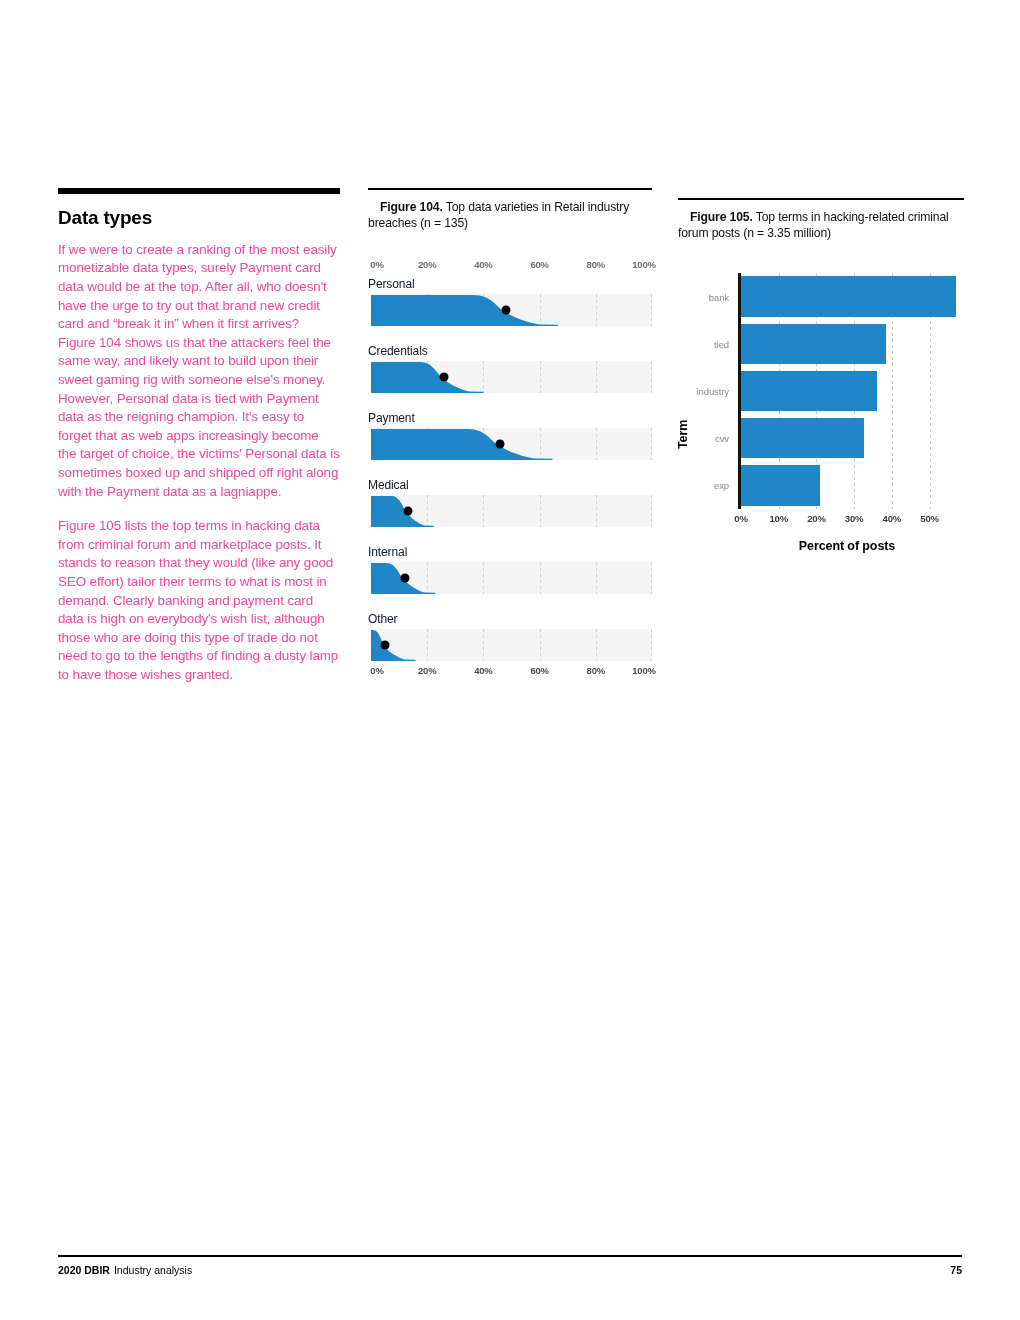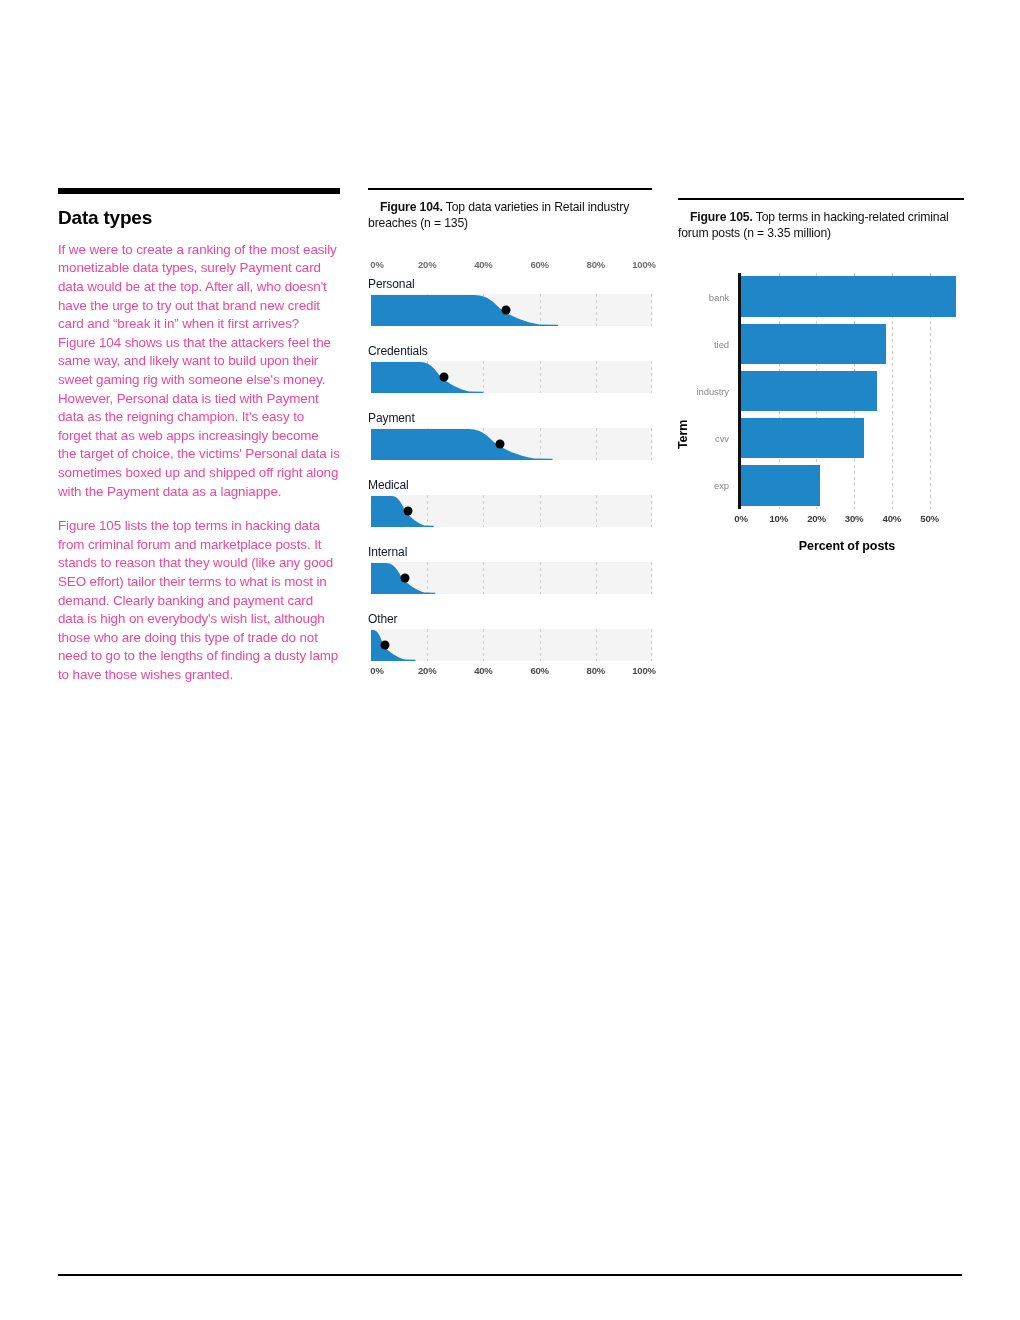--- a/index.html
+++ b/index.html
@@ -288,15 +288,19 @@
           <div class="tk" style="left: 116.158px;">30%</div>
           <div class="tk" style="left: 153.877px;">40%</div>
           <div class="tk" style="left: 191.596px;">50%</div>
         </div>
       <div class="f105-xtitle">Percent of posts</div>
     </div>
   </div>
 
   <div class="footer">
     <div class="frule"></div>
+    <div class="frow">
+      <div class="fleft"><b>2020 DBIR</b><span>Industry analysis</span></div>
+      <div class="fright">75</div>
+    </div>
   </div>
 
 </div>
 
 </body></html>

